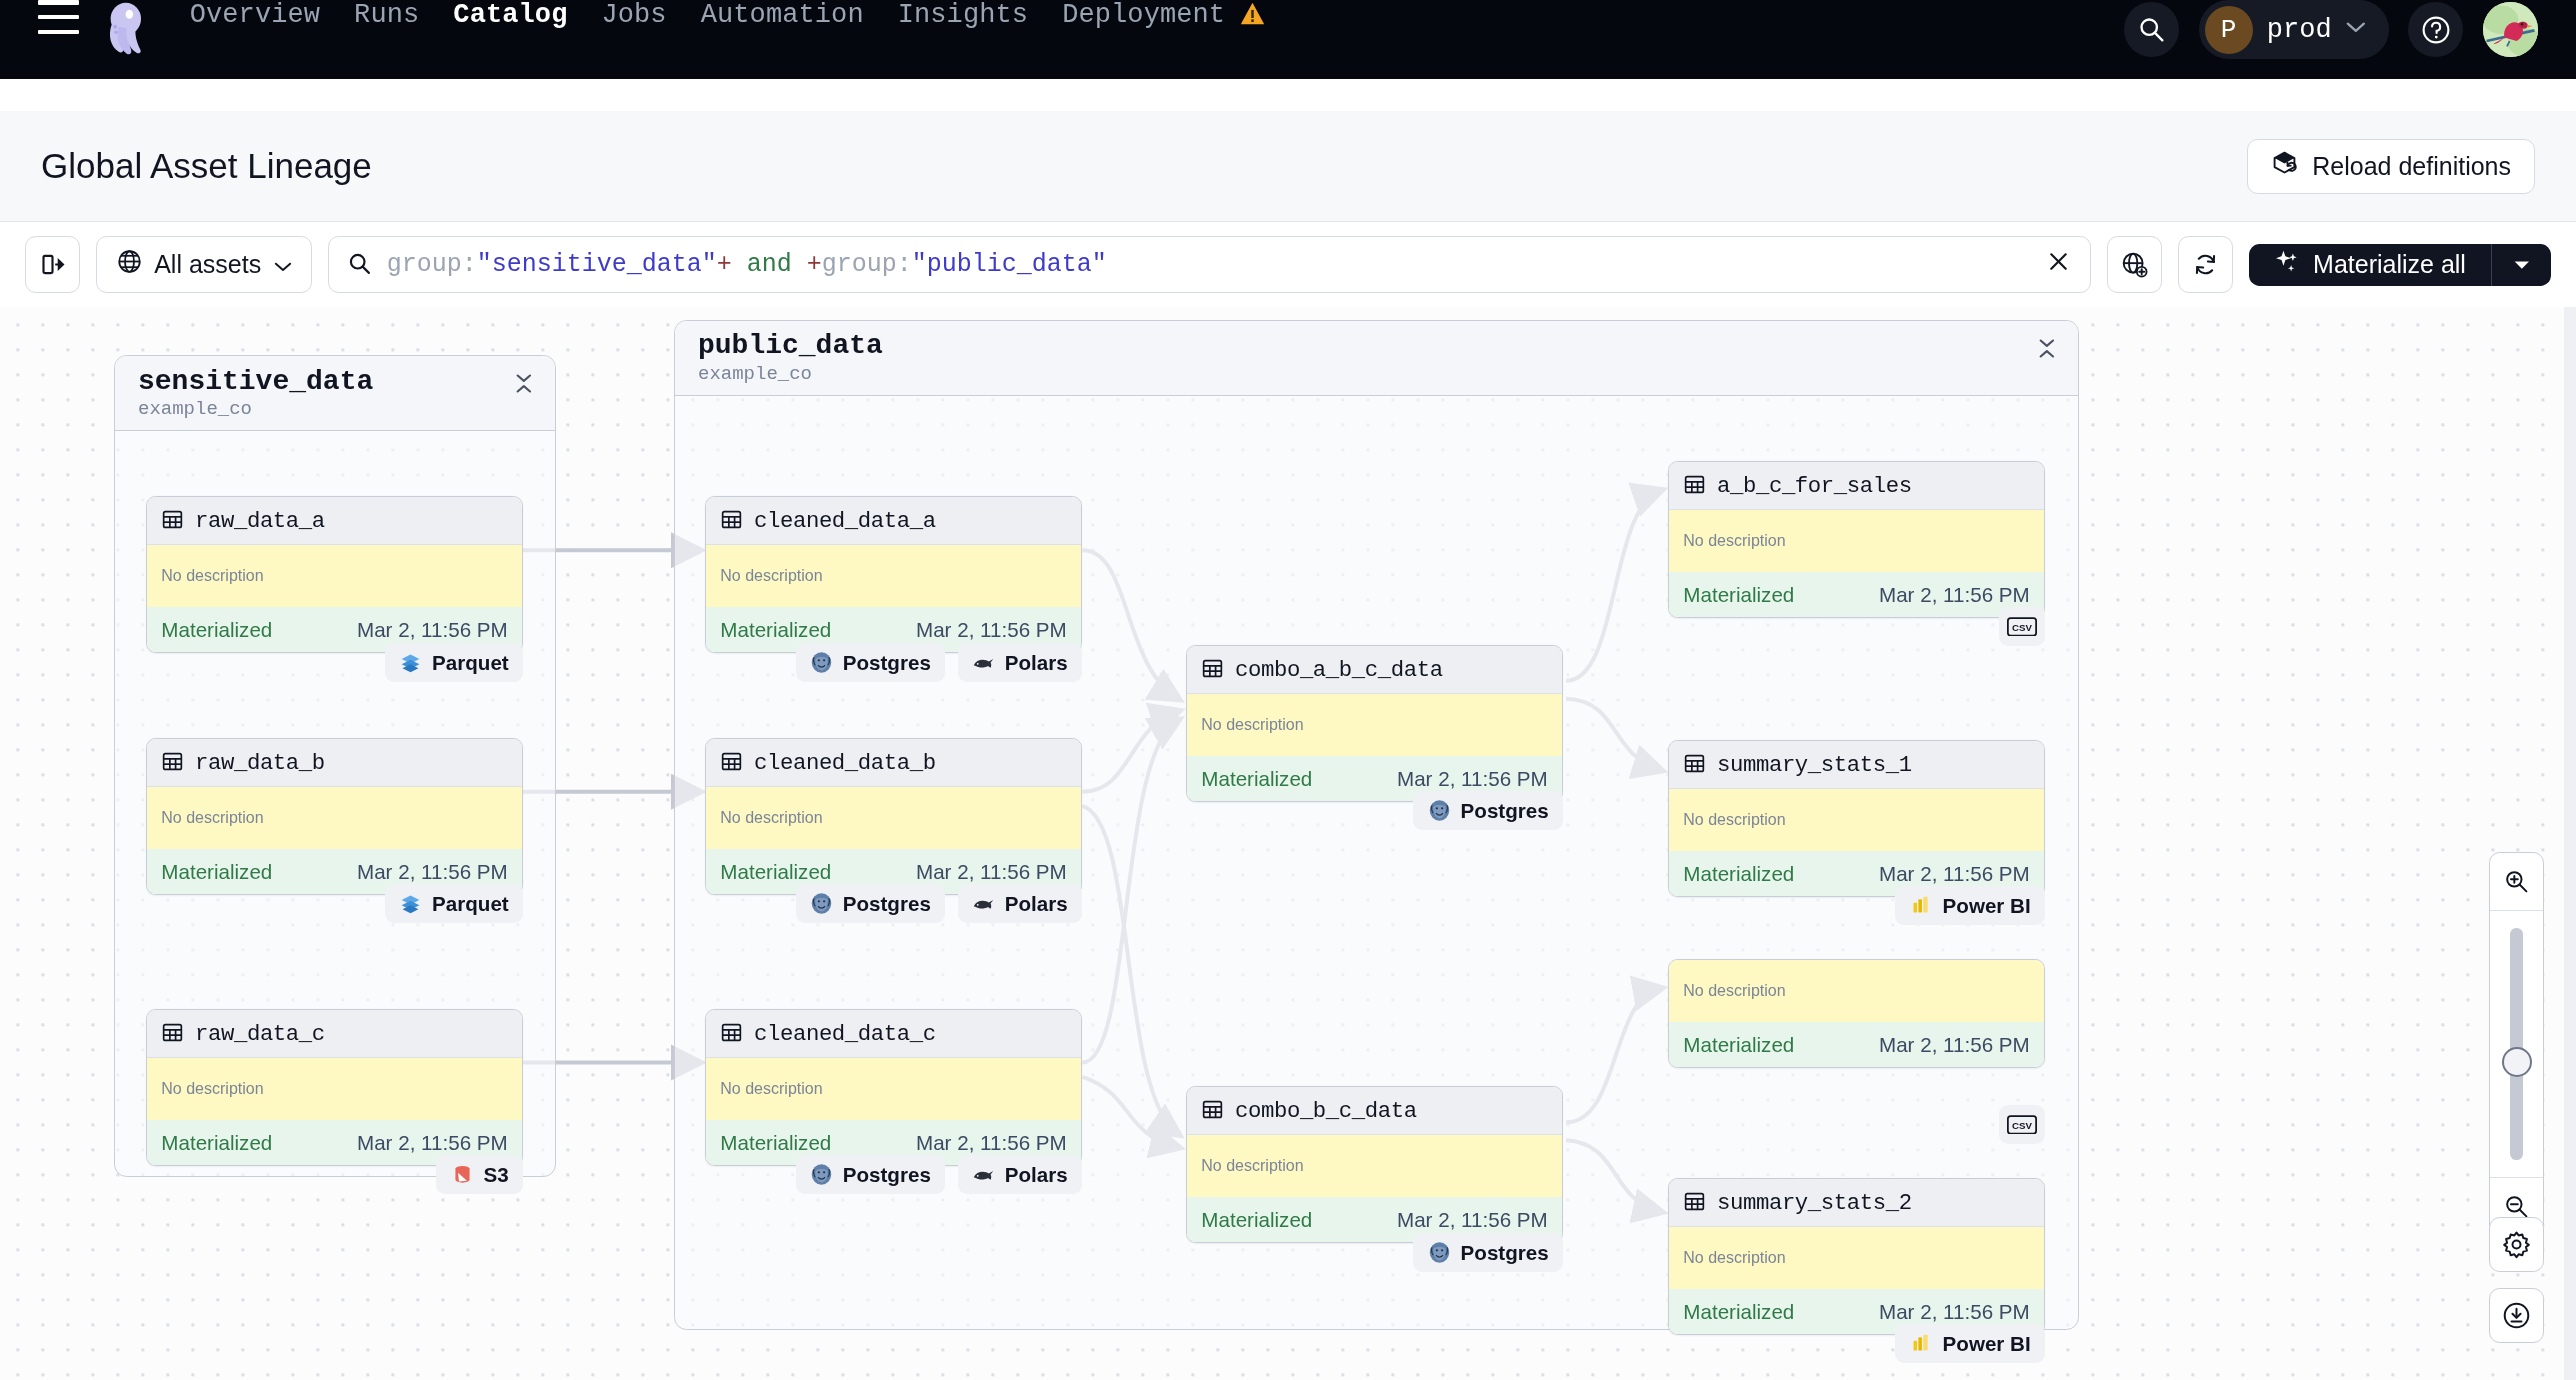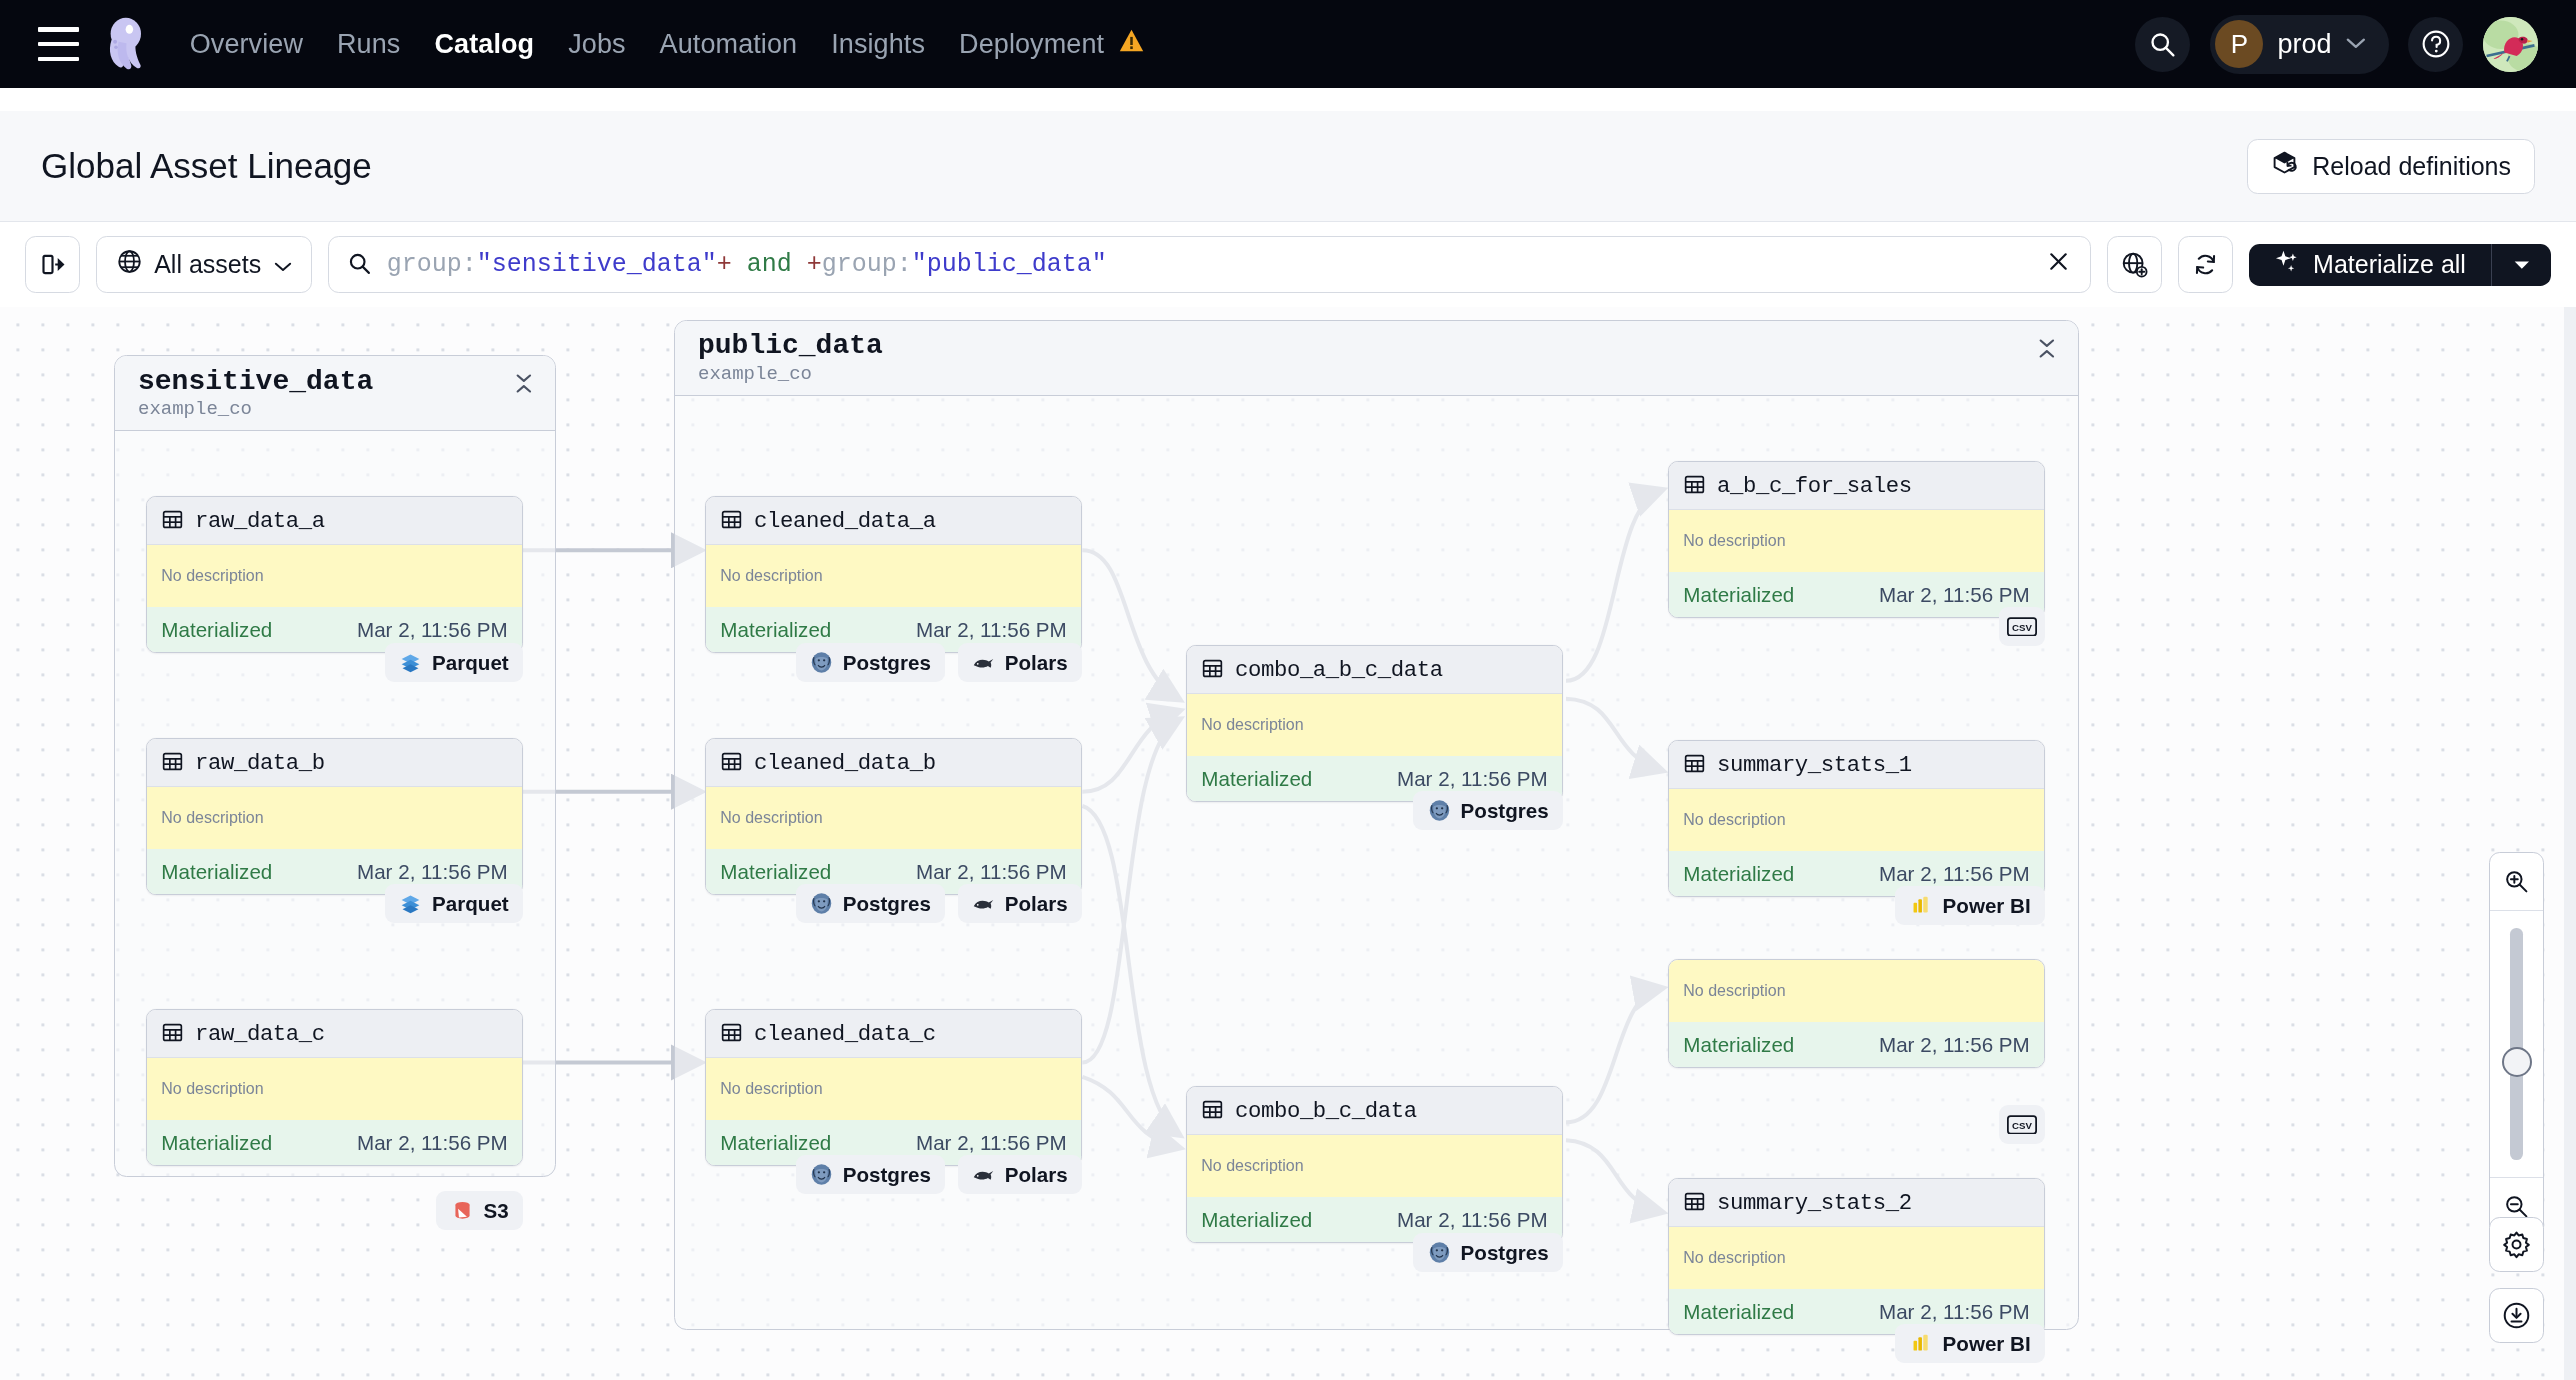--- a/index.html
+++ b/index.html
@@ -6,22 +6,22 @@
   html, body {
     width: 2576px; height: 1380px;
     font-family: "Liberation Sans", sans-serif;
     background: #ffffff;
     overflow: hidden;
   }
   .mono { font-family: "Liberation Mono", monospace; }
 
   
   #topnav {
-    position: absolute; top: 0; left: 0; width: 2576px; height: 88px;
-    background: #05070F; display: flex; align-items: center;
+    position: absolute; top: 0; left: 0; width: 2576px; height: 79px;
+    background: #05070F; display: flex; align-items: flex-start; font-family: Liberation Mono, monospace;
   }
   #hamburger {
     width: 41px; height: 34px; margin-left: 38px; margin-right: 19.7px;
     display: flex; flex-direction: column; justify-content: space-between;
     cursor: pointer;
   }
   #hamburger span { display:block; height: 4.5px; background: #ffffff; border-radius: 0.9px; }
   #logo {
     width: 59px; height: 59px; flex: 0 0 59px; margin-right: 32px;
   }
@@ -488,21 +488,21 @@
               <line x1="16.5" y1="10" x2="16.5" y2="22"></line>
             </svg></span>
           <span class="node-name mono">raw_data_c</span>
         </div>
         <div class="node-desc">No description</div>
         <div class="node-status">
           <span class="status-label">Materialized</span>
           <span class="status-time">Mar 2, 11:56 PM</span>
         </div>
       </div>
-      <div class="tagrow" style="top: 848px; left: 146px; width: 377px; justify-content: flex-end; margin-top: 36px;">
+      <div class="tagrow" style="top: 848px; left: 146px; width: 377px; justify-content: flex-end;">
         <div class="tag">
           <span style="display: flex;">
             <svg width="23" height="23" viewBox="0 0 26 26">
               <ellipse cx="13" cy="6.5" rx="8" ry="3.2" fill="#E8655A"></ellipse>
               <path d="M5 6.5 V19 a8 3.2 0 0 0 16 0 V6.5" fill="#E8655A"></path>
               <path d="M8 11 L18 20 L9 21 Z" fill="#ffffff"></path>
             </svg>
           </span>
           <span>S3</span>
         </div>

